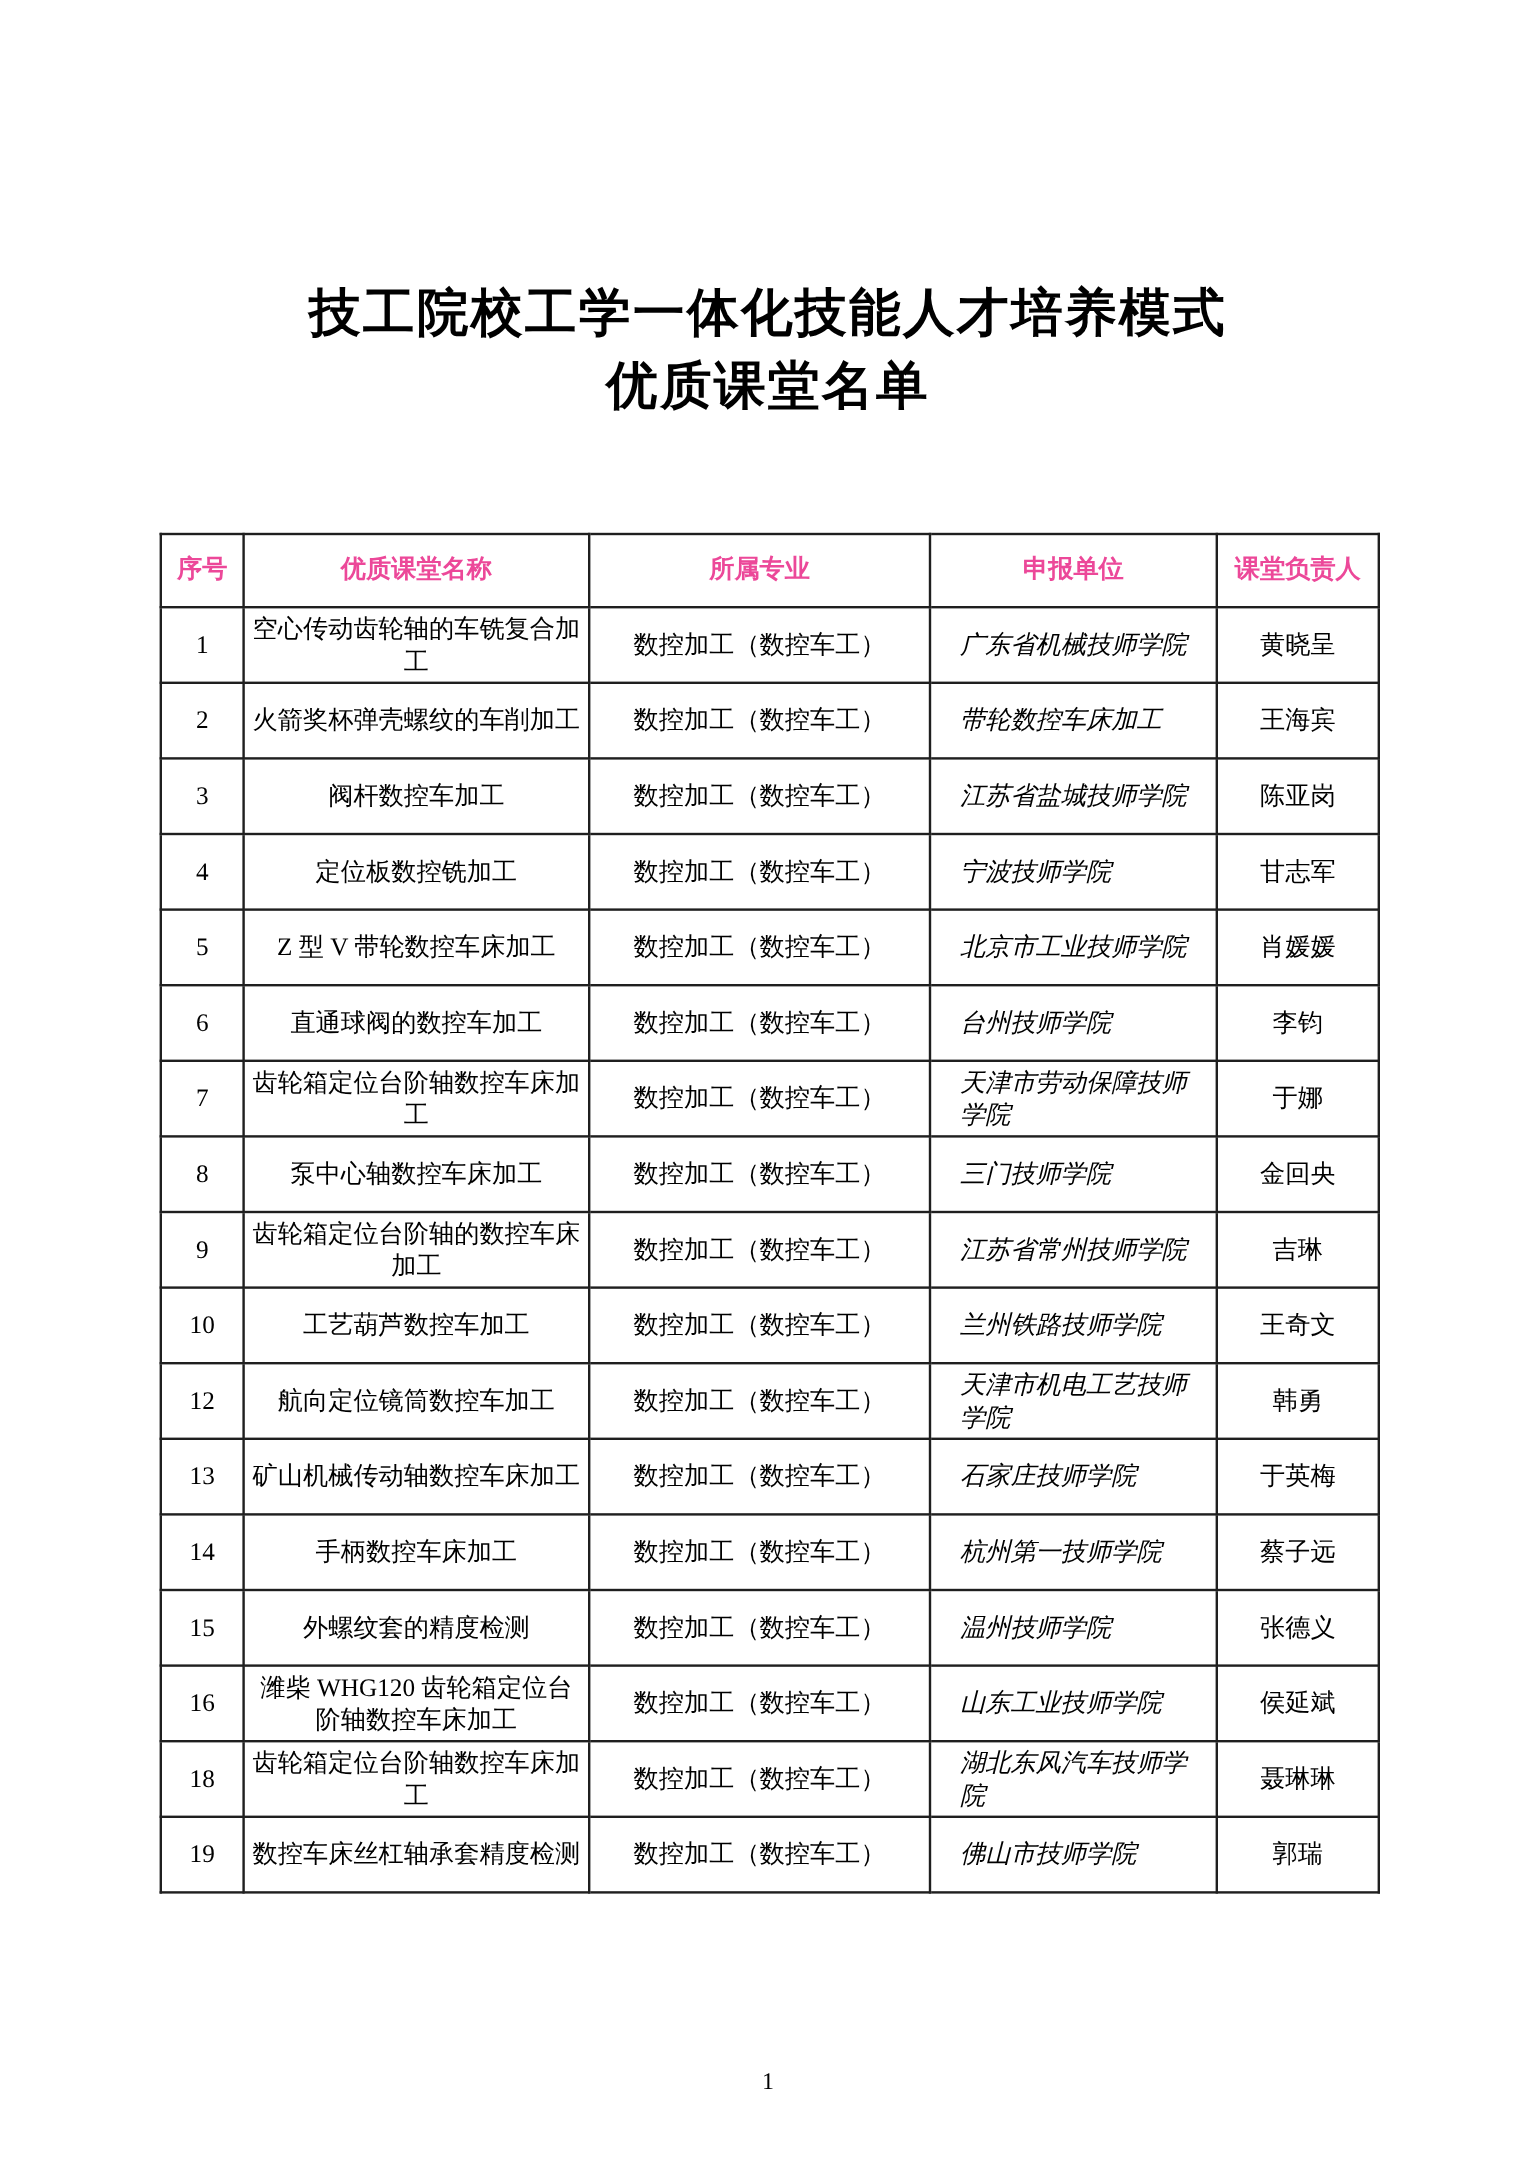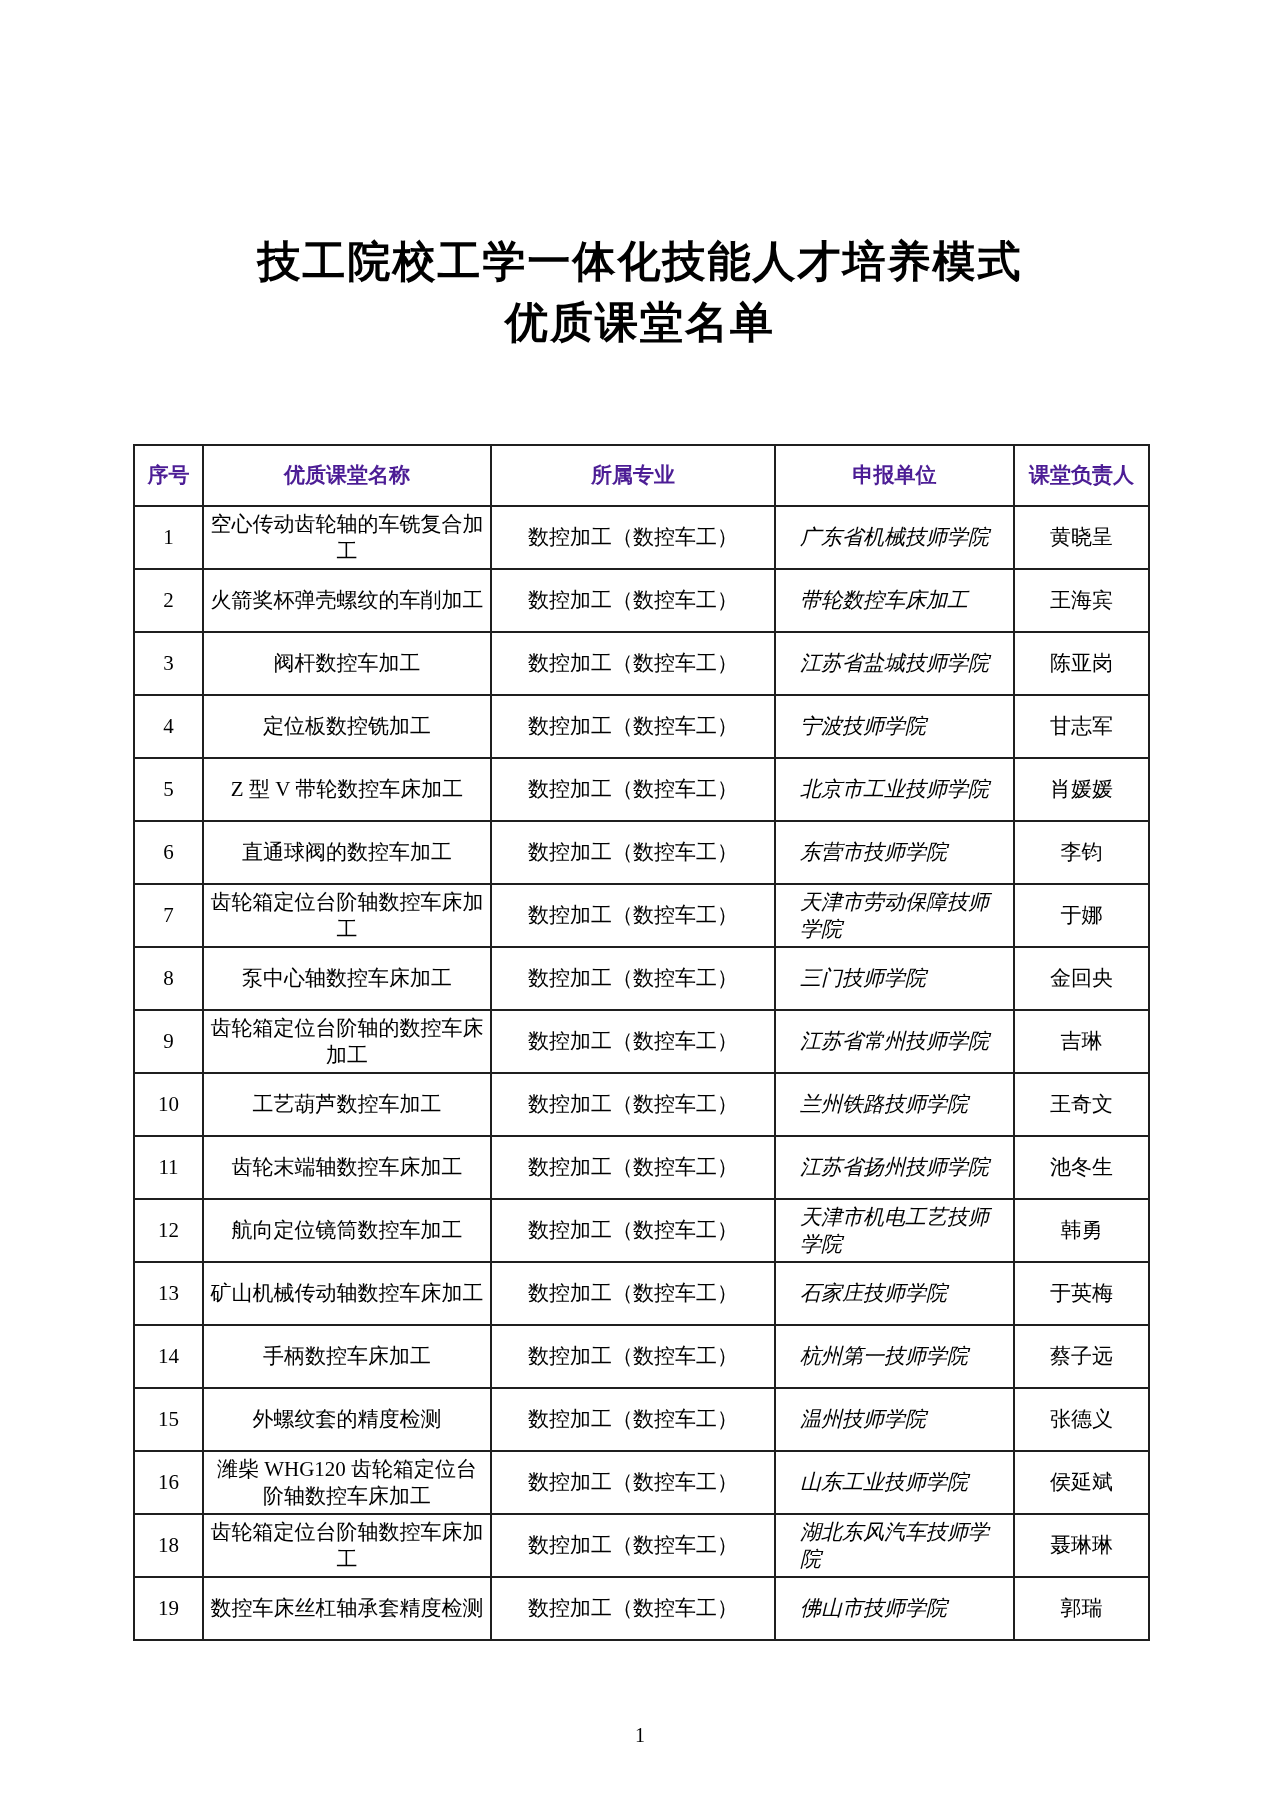--- a/index.html
+++ b/index.html
@@ -49,21 +49,21 @@
     line-height: 1.25;
     padding: 4px 6px;
     text-align: center;
     vertical-align: middle;
     word-break: break-all;
   }
   table.list th {
     font-family: "Liberation Sans", sans-serif;
     font-weight: bold;
     height: 51px;
-    color: #4c1d95;
+    color: #ec4899;
   }
   table.list td {
     height: 53px;
     font-family: "Liberation Serif", serif;
   }
   table.list td.unit-cell {
     text-align: left;
     padding-left: 24px;
     font-style: italic;
   }
@@ -142,21 +142,21 @@
       <td>Z 型 V 带轮数控车床加工</td>
       <td>数控加工（数控车工）</td>
       <td class="unit-cell">北京市工业技师学院</td>
       <td>肖媛媛</td>
     </tr>
 
     <tr>
       <td>6</td>
       <td>直通球阀的数控车加工</td>
       <td>数控加工（数控车工）</td>
-      <td class="unit-cell">东营市技师学院</td>
+      <td class="unit-cell">台州技师学院</td>
       <td>李钧</td>
     </tr>
 
     <tr>
       <td>7</td>
       <td>齿轮箱定位台阶轴数控车床加工</td>
       <td>数控加工（数控车工）</td>
       <td class="unit-cell">天津市劳动保障技师学院</td>
       <td>于娜</td>
     </tr>
@@ -178,27 +178,20 @@
     </tr>
 
     <tr>
       <td>10</td>
       <td>工艺葫芦数控车加工</td>
       <td>数控加工（数控车工）</td>
       <td class="unit-cell">兰州铁路技师学院</td>
       <td>王奇文</td>
     </tr>
 
-    <tr>
-      <td>11</td>
-      <td>齿轮末端轴数控车床加工</td>
-      <td>数控加工（数控车工）</td>
-      <td class="unit-cell">江苏省扬州技师学院</td>
-      <td>池冬生</td>
-    </tr>
 
     <tr>
       <td>12</td>
       <td>航向定位镜筒数控车加工</td>
       <td>数控加工（数控车工）</td>
       <td class="unit-cell">天津市机电工艺技师学院</td>
       <td>韩勇</td>
     </tr>
 
     <tr>

